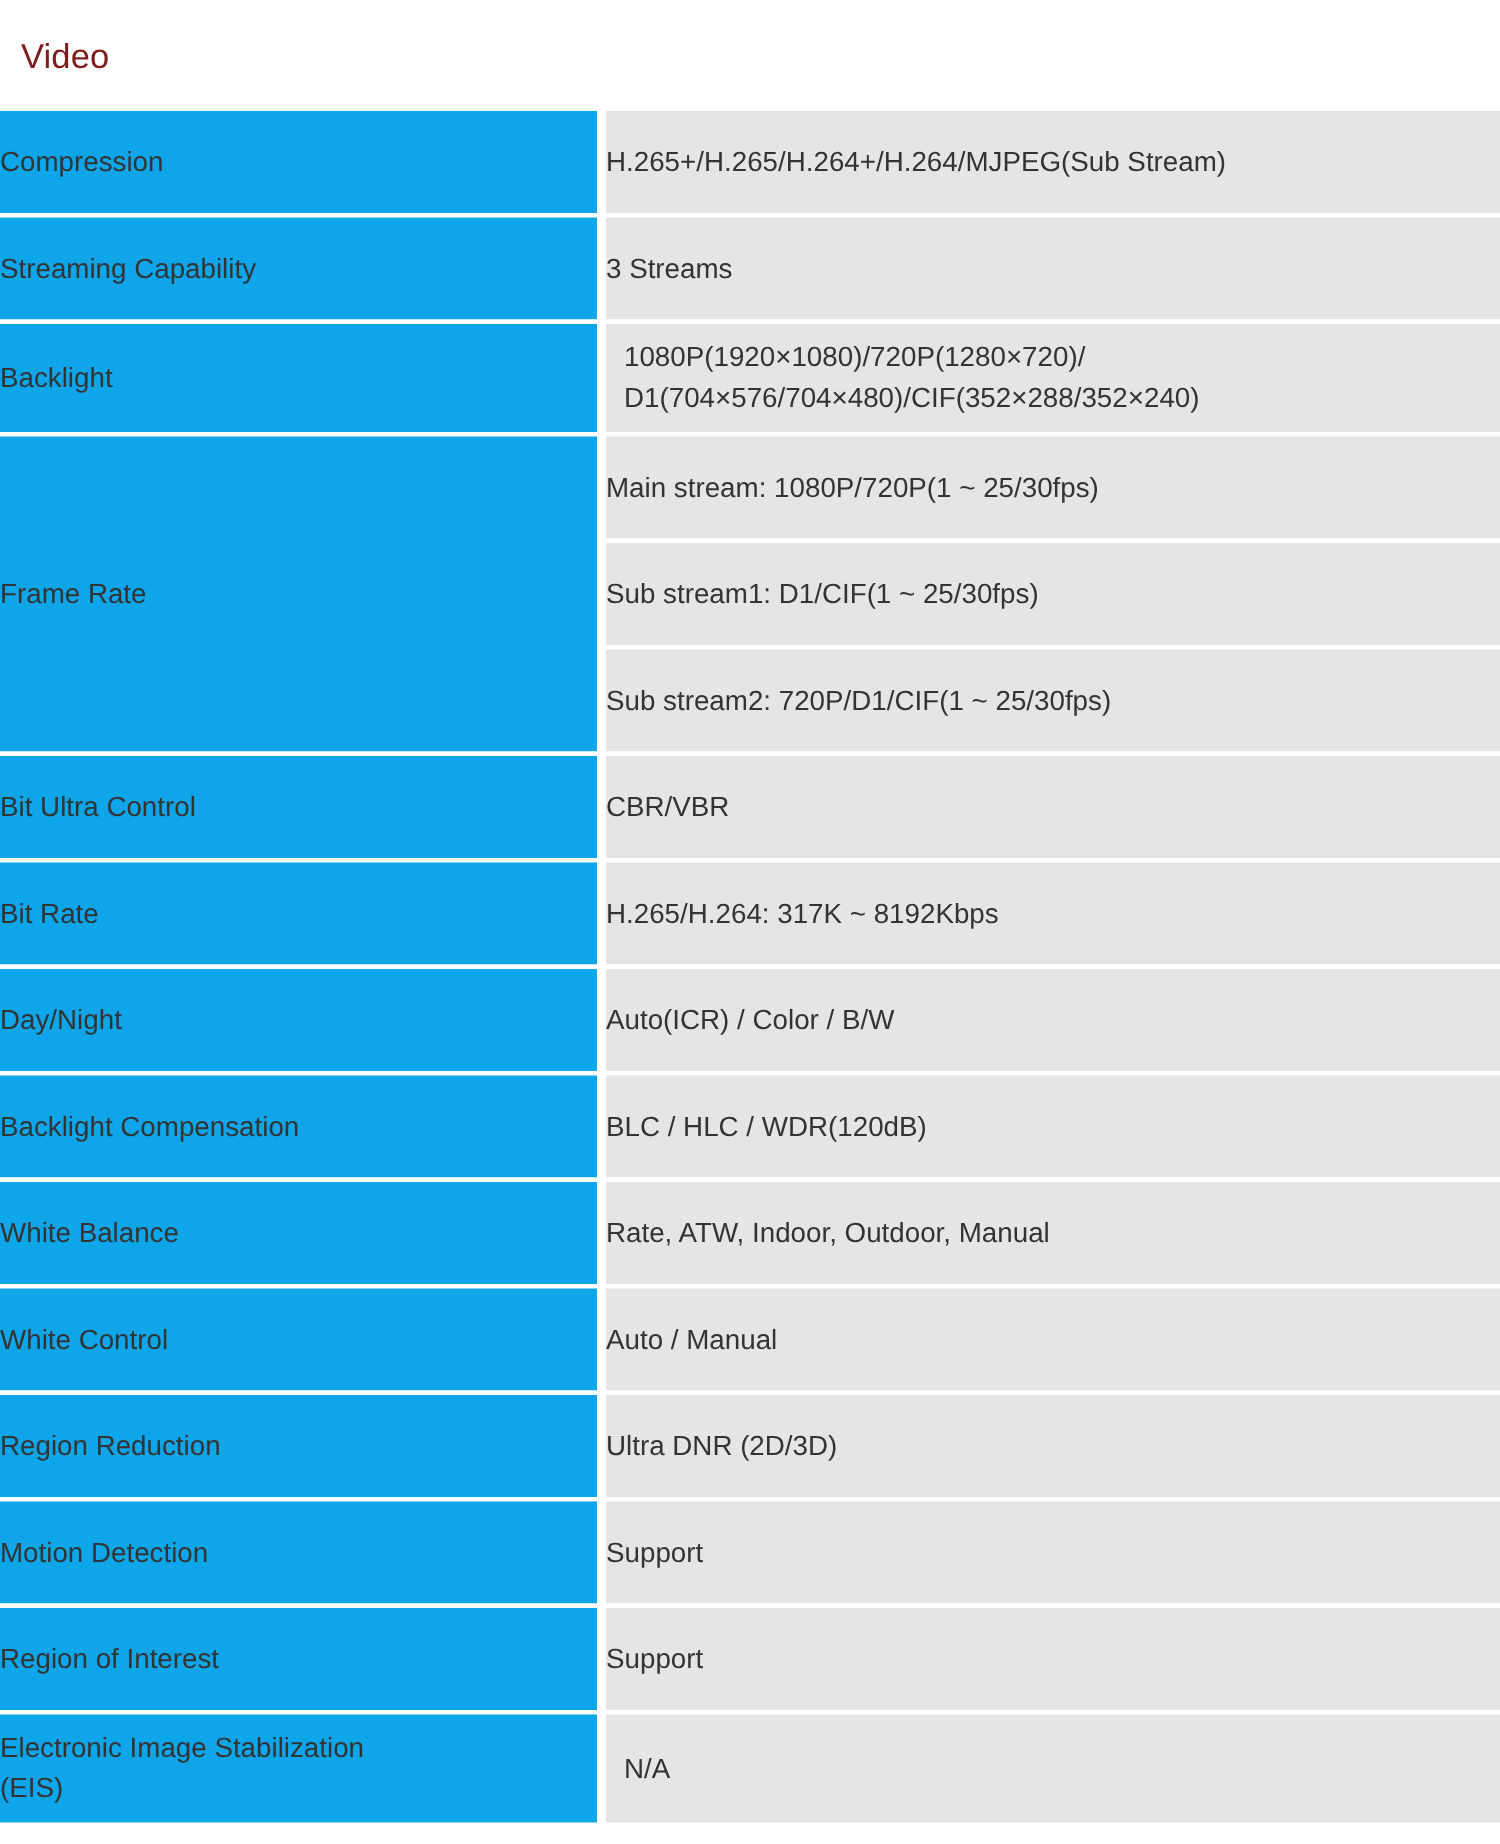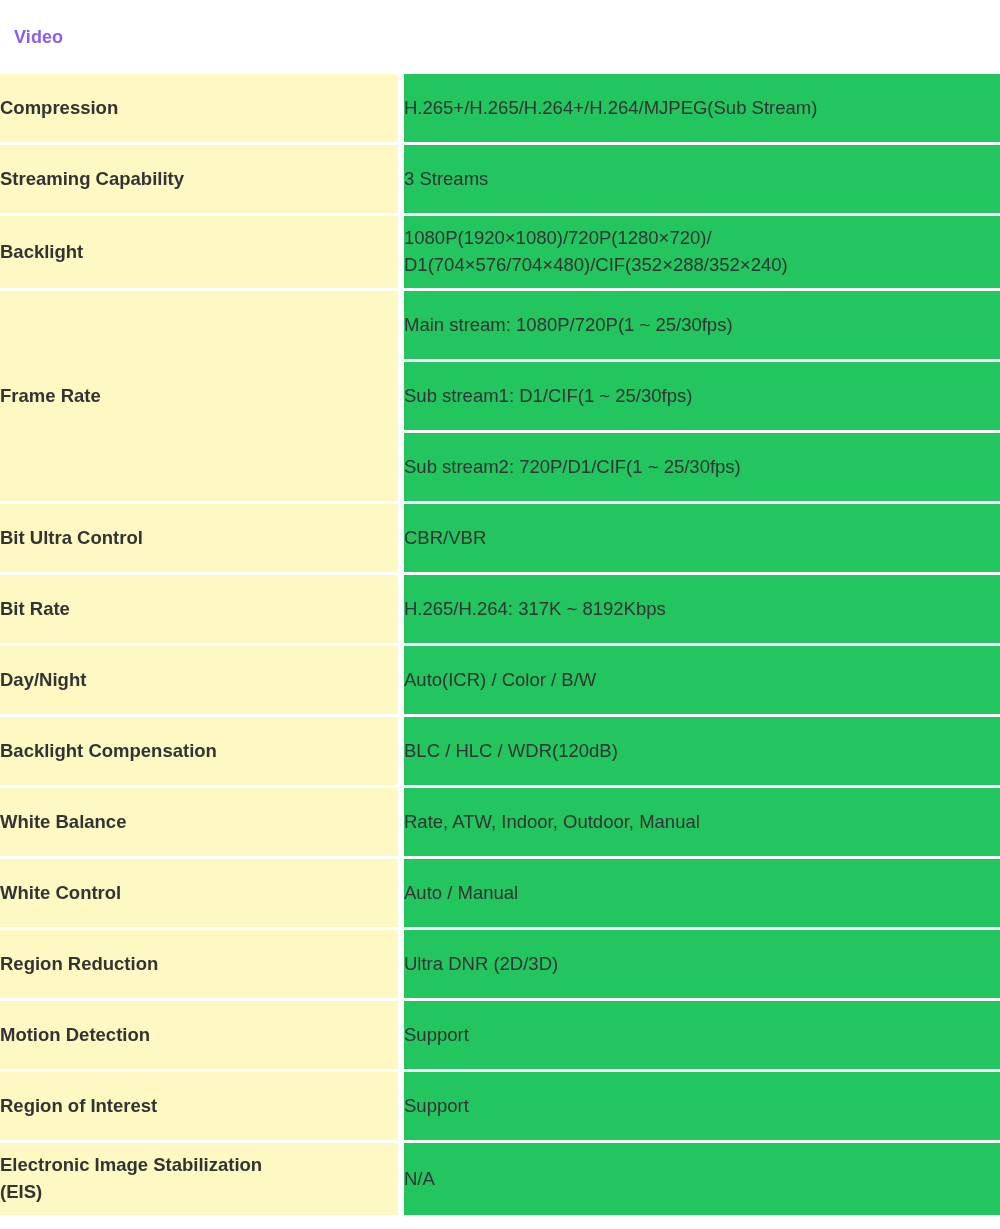--- a/index.html
+++ b/index.html
@@ -14,23 +14,23 @@
     font-family: "Liberation Sans", "DejaVu Sans", sans-serif;
     color: #333333;
     -webkit-font-smoothing: antialiased;
   }
 
   .spec-section {
     width: 1000px;
   }
 
   .section-title {
-    font-size: 18px;
-    font-weight: bold;
-    color: #8b5cf6;
+    font-size: 23px;
+    font-weight: normal;
+    color: #7f1d1d;
     padding: 0 0 0 14px;
     height: 74px;
     line-height: 74px;
     letter-spacing: 0.1px;
   }
 
   .spec-table {
     width: 1000px;
     border-collapse: separate;
     border-spacing: 0;
@@ -49,33 +49,32 @@
     width: 398px;
   }
   .col-spacer {
     width: 6px;
   }
   .col-value {
     width: 596px;
   }
 
   .cell-label {
-    background: #fef9c3;
+    background: #0ea5e9;
     padding: 0 14px;
     height: 68px;
-    font-weight: bold;
   }
   .cell-value {
-    background: #22c55e;
+    background: #e5e5e5;
     padding: 0 0 0 18px;
     height: 68px;
   }
 
   .cell-label.tall { height: 72px; }
-  .cell-value.tall { height: 72px; }
+  .cell-value.tall { height: 72px; padding-left: 12px; }
 
   .gap-row td {
     height: 3px;
     padding: 0;
     background: #ffffff;
     font-size: 0;
     line-height: 0;
   }
 
   .spacer-cell {

